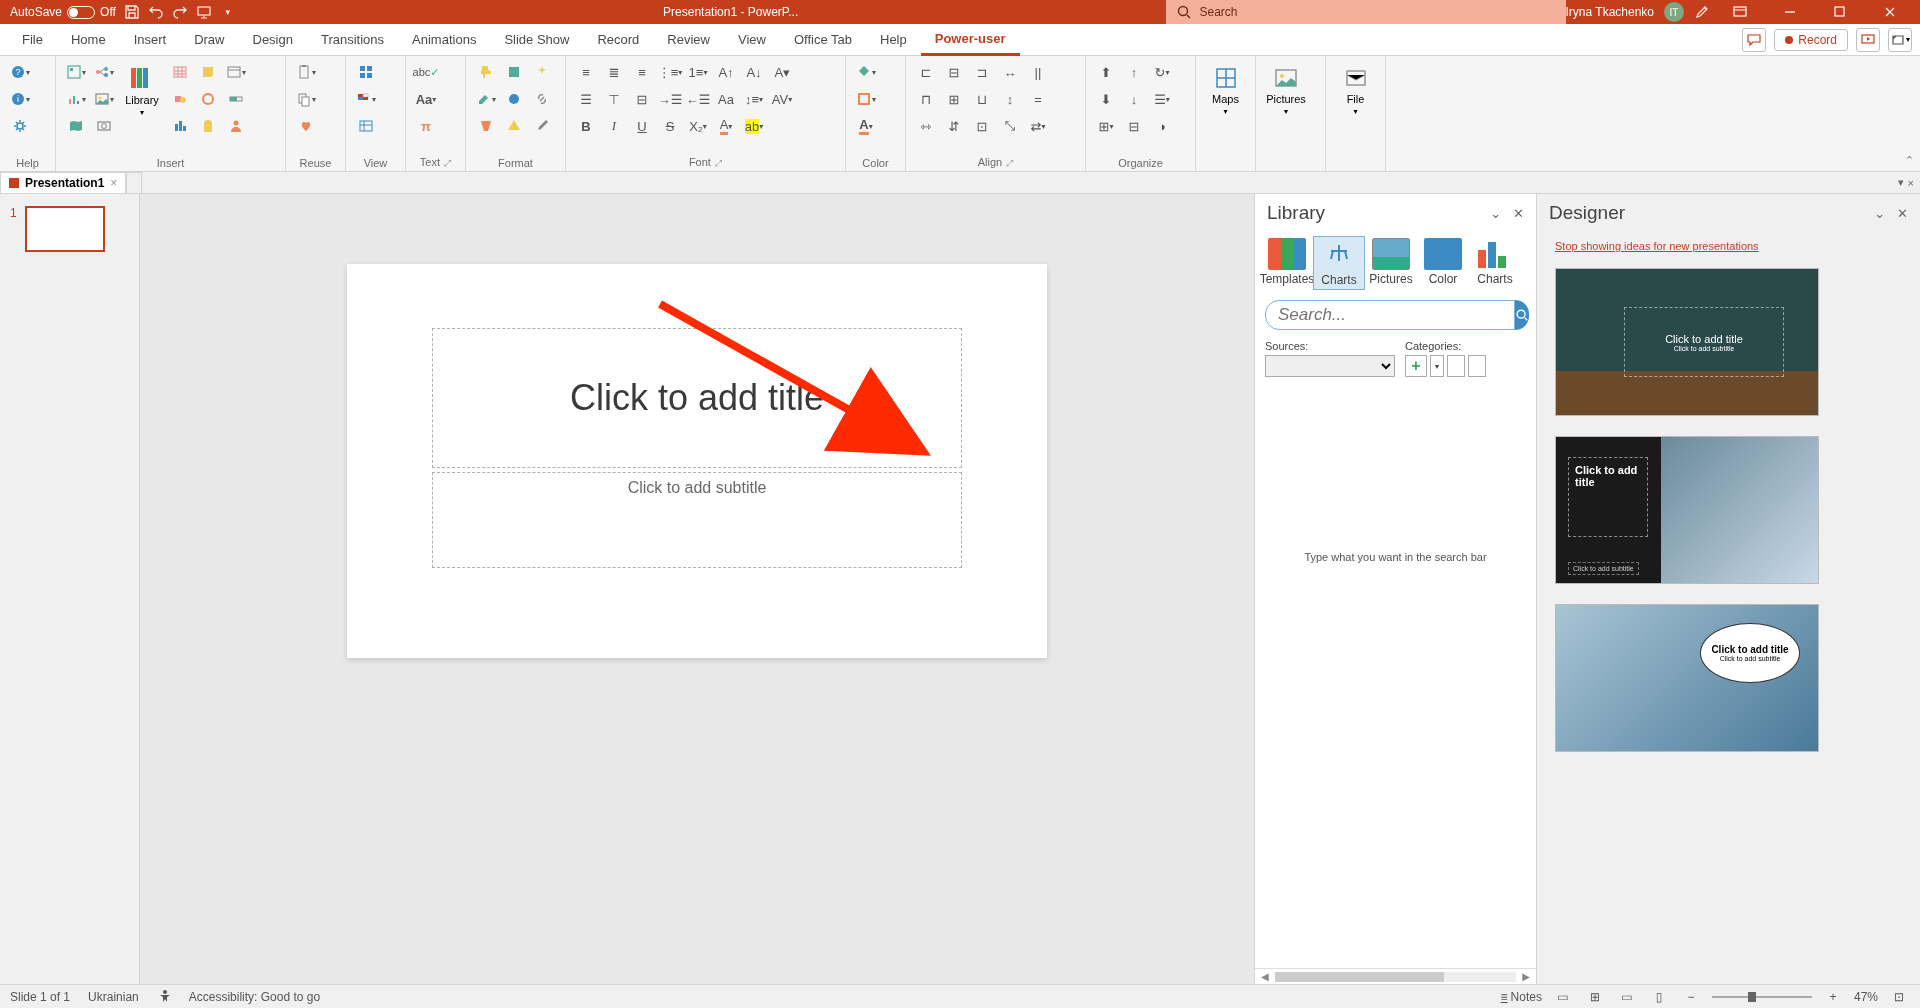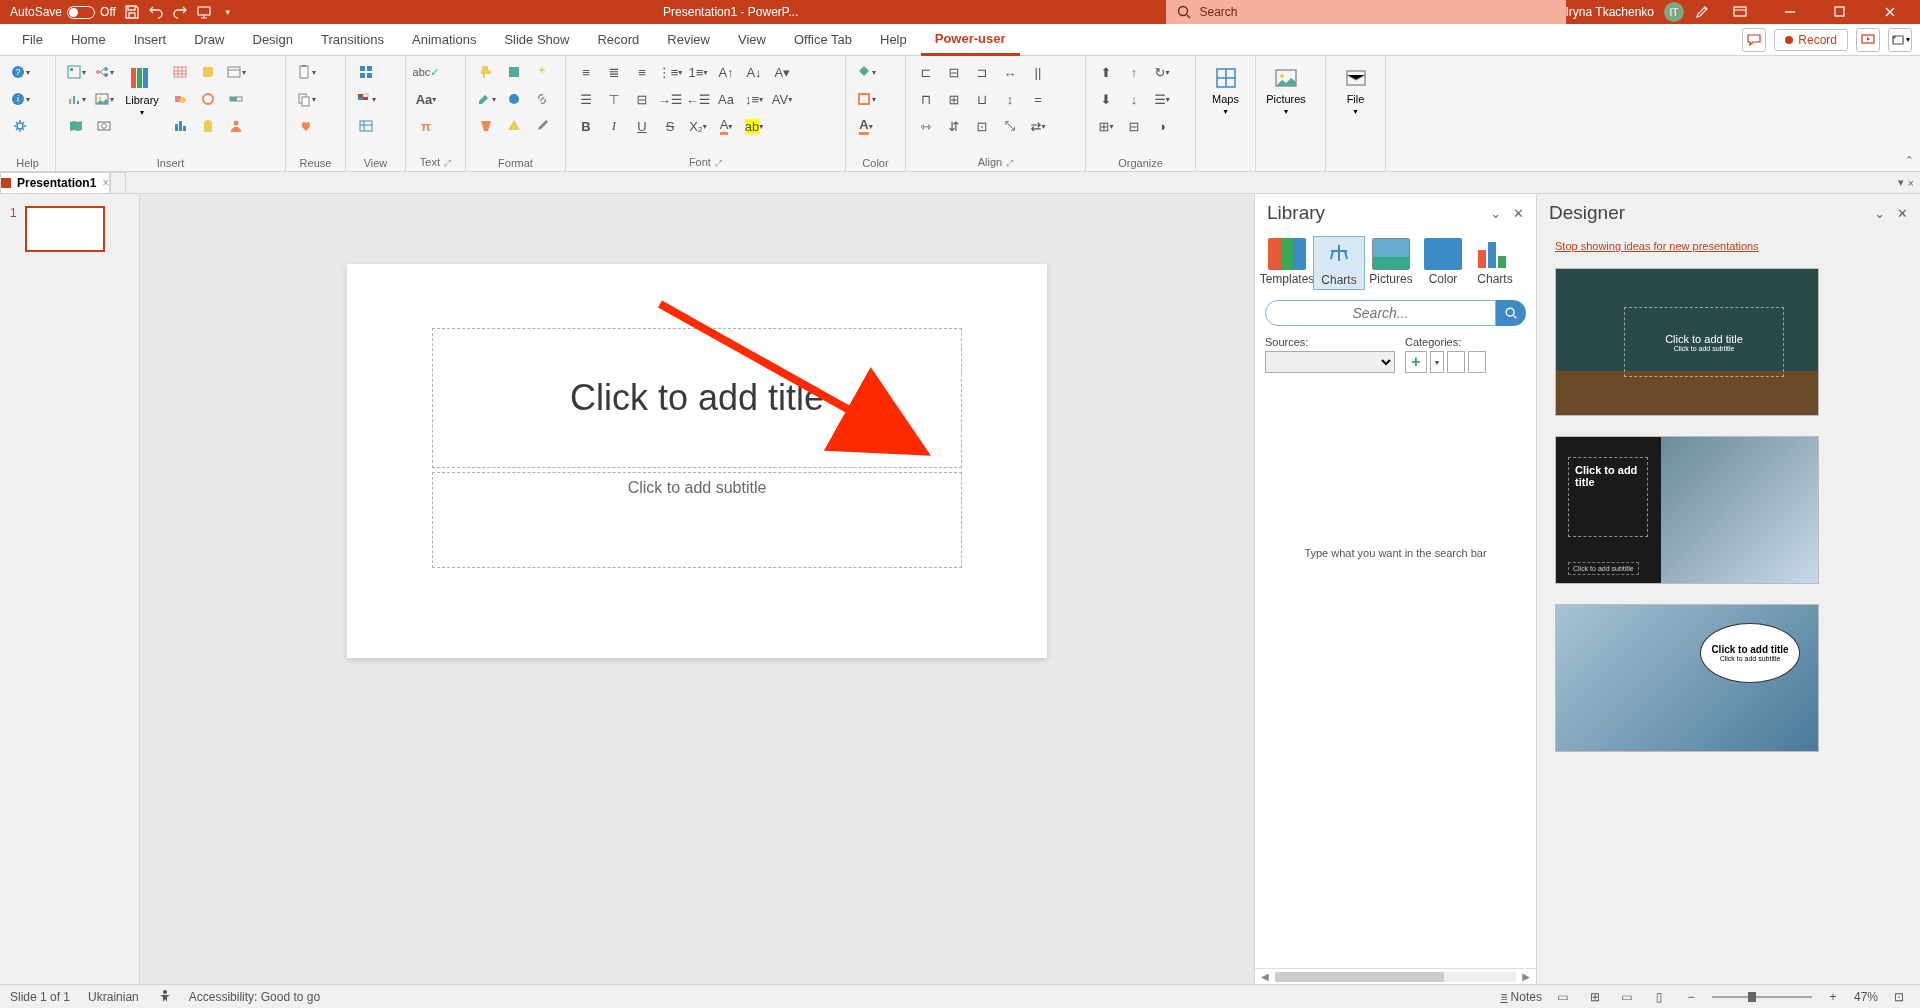--- a/index.html
+++ b/index.html
@@ -33,21 +33,21 @@
 .group-content { flex: 1; display: flex; align-items: flex-start; gap: 4px; }
 .group-col { display: flex; flex-direction: column; gap: 3px; }
 .group-label { font-size: 11px; color: #6a6a6a; text-align: center; padding-top: 2px; }
 .rb-icon { width: 24px; height: 24px; display: flex; align-items: center; justify-content: center; cursor: pointer; font-size: 13px; color: #555; border-radius: 3px; }
 .rb-large { width: 44px; height: 60px; display: flex; flex-direction: column; align-items: center; justify-content: center; cursor: pointer; font-size: 11px; gap: 2px; }
 .collapse-chevron { position: absolute; right: 6px; bottom: 4px; font-size: 11px; color: #777; cursor: pointer; }
 .launcher { font-size: 9px; color: #888; margin-left: 4px; }
 
 
 .doc-tabs { height: 22px; background: #f0f0f0; border-bottom: 1px solid #d4d4d4; display: flex; align-items: stretch; }
-.doc-tab { background: #fff; border: 1px solid #d4d4d4; border-bottom: none; padding: 2px 0; font-size: 12px; display: flex; align-items: center; gap: 6px; font-weight: 600; }
+.doc-tab { background: #fff; border: 1px solid #d4d4d4; border-bottom: none; padding: 2px 8px; font-size: 12px; display: flex; align-items: center; gap: 6px; font-weight: 600; }
 .doc-tab-close { color: #999; cursor: pointer; font-weight: normal; }
 .doc-tab-icon { width: 10px; height: 10px; background: #c43e1c; }
 .extra-tab-controls { margin-left: auto; display: flex; align-items: center; gap: 4px; padding-right: 6px; font-size: 11px; color: #666; }
 
 
 .main { display: flex; height: calc(100vh - 24px - 32px - 116px - 22px - 24px); }
 .thumb-panel { width: 140px; background: #f0f0f0; border-right: 1px solid #d4d4d4; padding: 12px 10px; }
 .thumb-item { display: flex; gap: 8px; }
 .thumb-num { font-size: 12px; color: #c43e1c; }
 .thumb-slide { width: 80px; height: 46px; background: #fff; border: 2px solid #c43e1c; }
@@ -62,21 +62,21 @@
 
 
 .library-panel { width: 282px; background: #fff; border-left: 1px solid #d4d4d4; display: flex; flex-direction: column; }
 .panel-header { display: flex; align-items: center; padding: 8px 12px; font-size: 19px; color: #444; }
 .panel-header-controls { margin-left: auto; display: flex; gap: 12px; font-size: 13px; color: #666; }
 .lib-tabs { display: flex; justify-content: flex-start; padding: 4px 6px; font-size: 12px; color: #444; }
 .lib-tab { display: flex; flex-direction: column; align-items: center; gap: 2px; cursor: pointer; padding: 2px; width: 52px; }
 .lib-tab.active { background: #d8e8f4; border: 1px solid #7fb4d8; }
 .lib-tab-icon { width: 38px; height: 32px; border-radius: 2px; }
 .lib-search-row { padding: 6px 10px; display: flex; }
-.lib-search { flex: 1; border: 1px solid #7fb4d8; border-radius: 14px 0 0 14px; padding: 4px 12px; font-size: 14px; font-style: italic; color: #999; outline: none; text-align: center; }
+.lib-search { flex: 1; border: 1px solid #7fb4d8; border-radius: 14px 0 0 14px; padding: 4px 12px; font-size: 17px; font-style: italic; color: #999; outline: none; }
 .lib-search-btn { width: 30px; background: #3d8bc4; border-radius: 0 14px 14px 0; display: flex; align-items: center; justify-content: center; color: #fff; cursor: pointer; }
 .lib-filters { display: flex; gap: 10px; padding: 4px 10px; font-size: 11px; color: #444; }
 .lib-filter-col { display: flex; flex-direction: column; gap: 3px; }
 .lib-select { border: 1px solid #aaa; height: 22px; width: 130px; padding: 0 4px; font-size: 11px; }
 .lib-btn-sq { width: 22px; height: 22px; border: 1px solid #aaa; display: flex; align-items: center; justify-content: center; cursor: pointer; }
 .lib-hint { text-align: center; font-size: 11px; color: #555; padding: 0 10px; margin-top: 170px; }
 .lib-scroll { height: 16px; border-top: 1px solid #ddd; display: flex; align-items: center; justify-content: space-between; padding: 0 6px; font-size: 10px; color: #888; margin-top: auto; }
 .lib-scroll-track { flex: 1; height: 10px; background: #eee; margin: 0 6px; position: relative; }
 .lib-scroll-thumb { position: absolute; left: 0; width: 70%; height: 100%; background: #ccc; }
 

